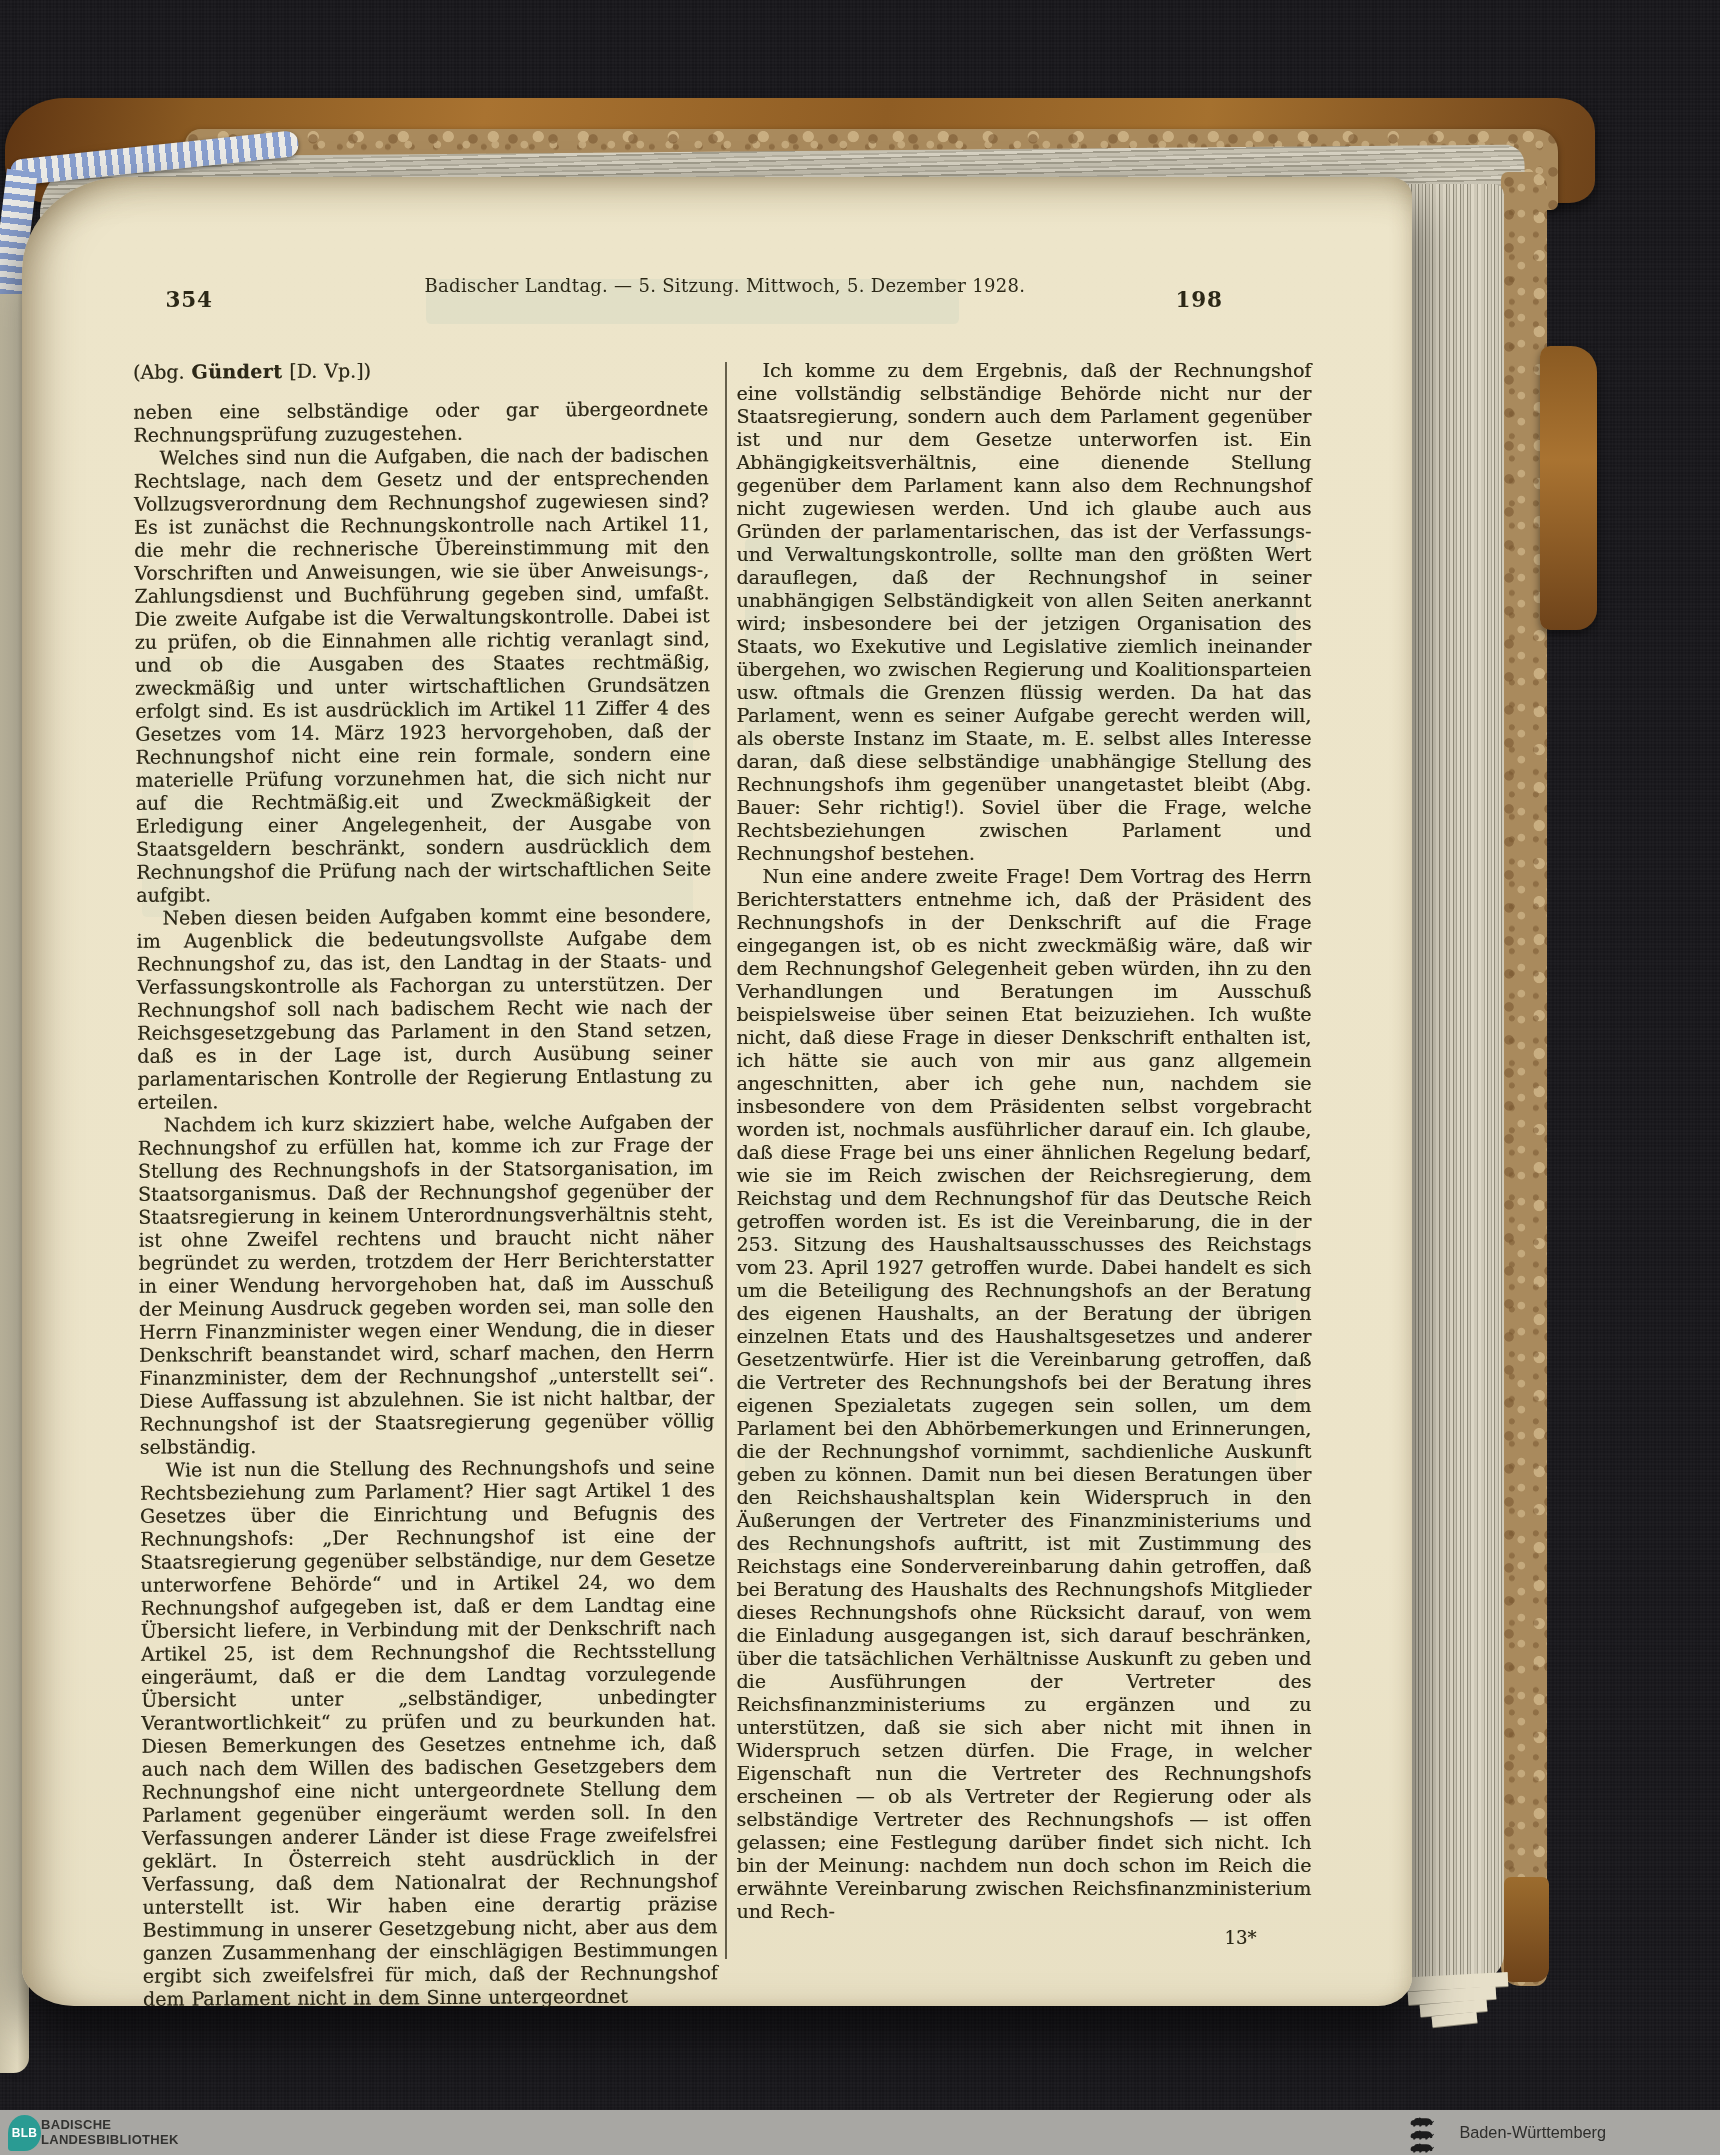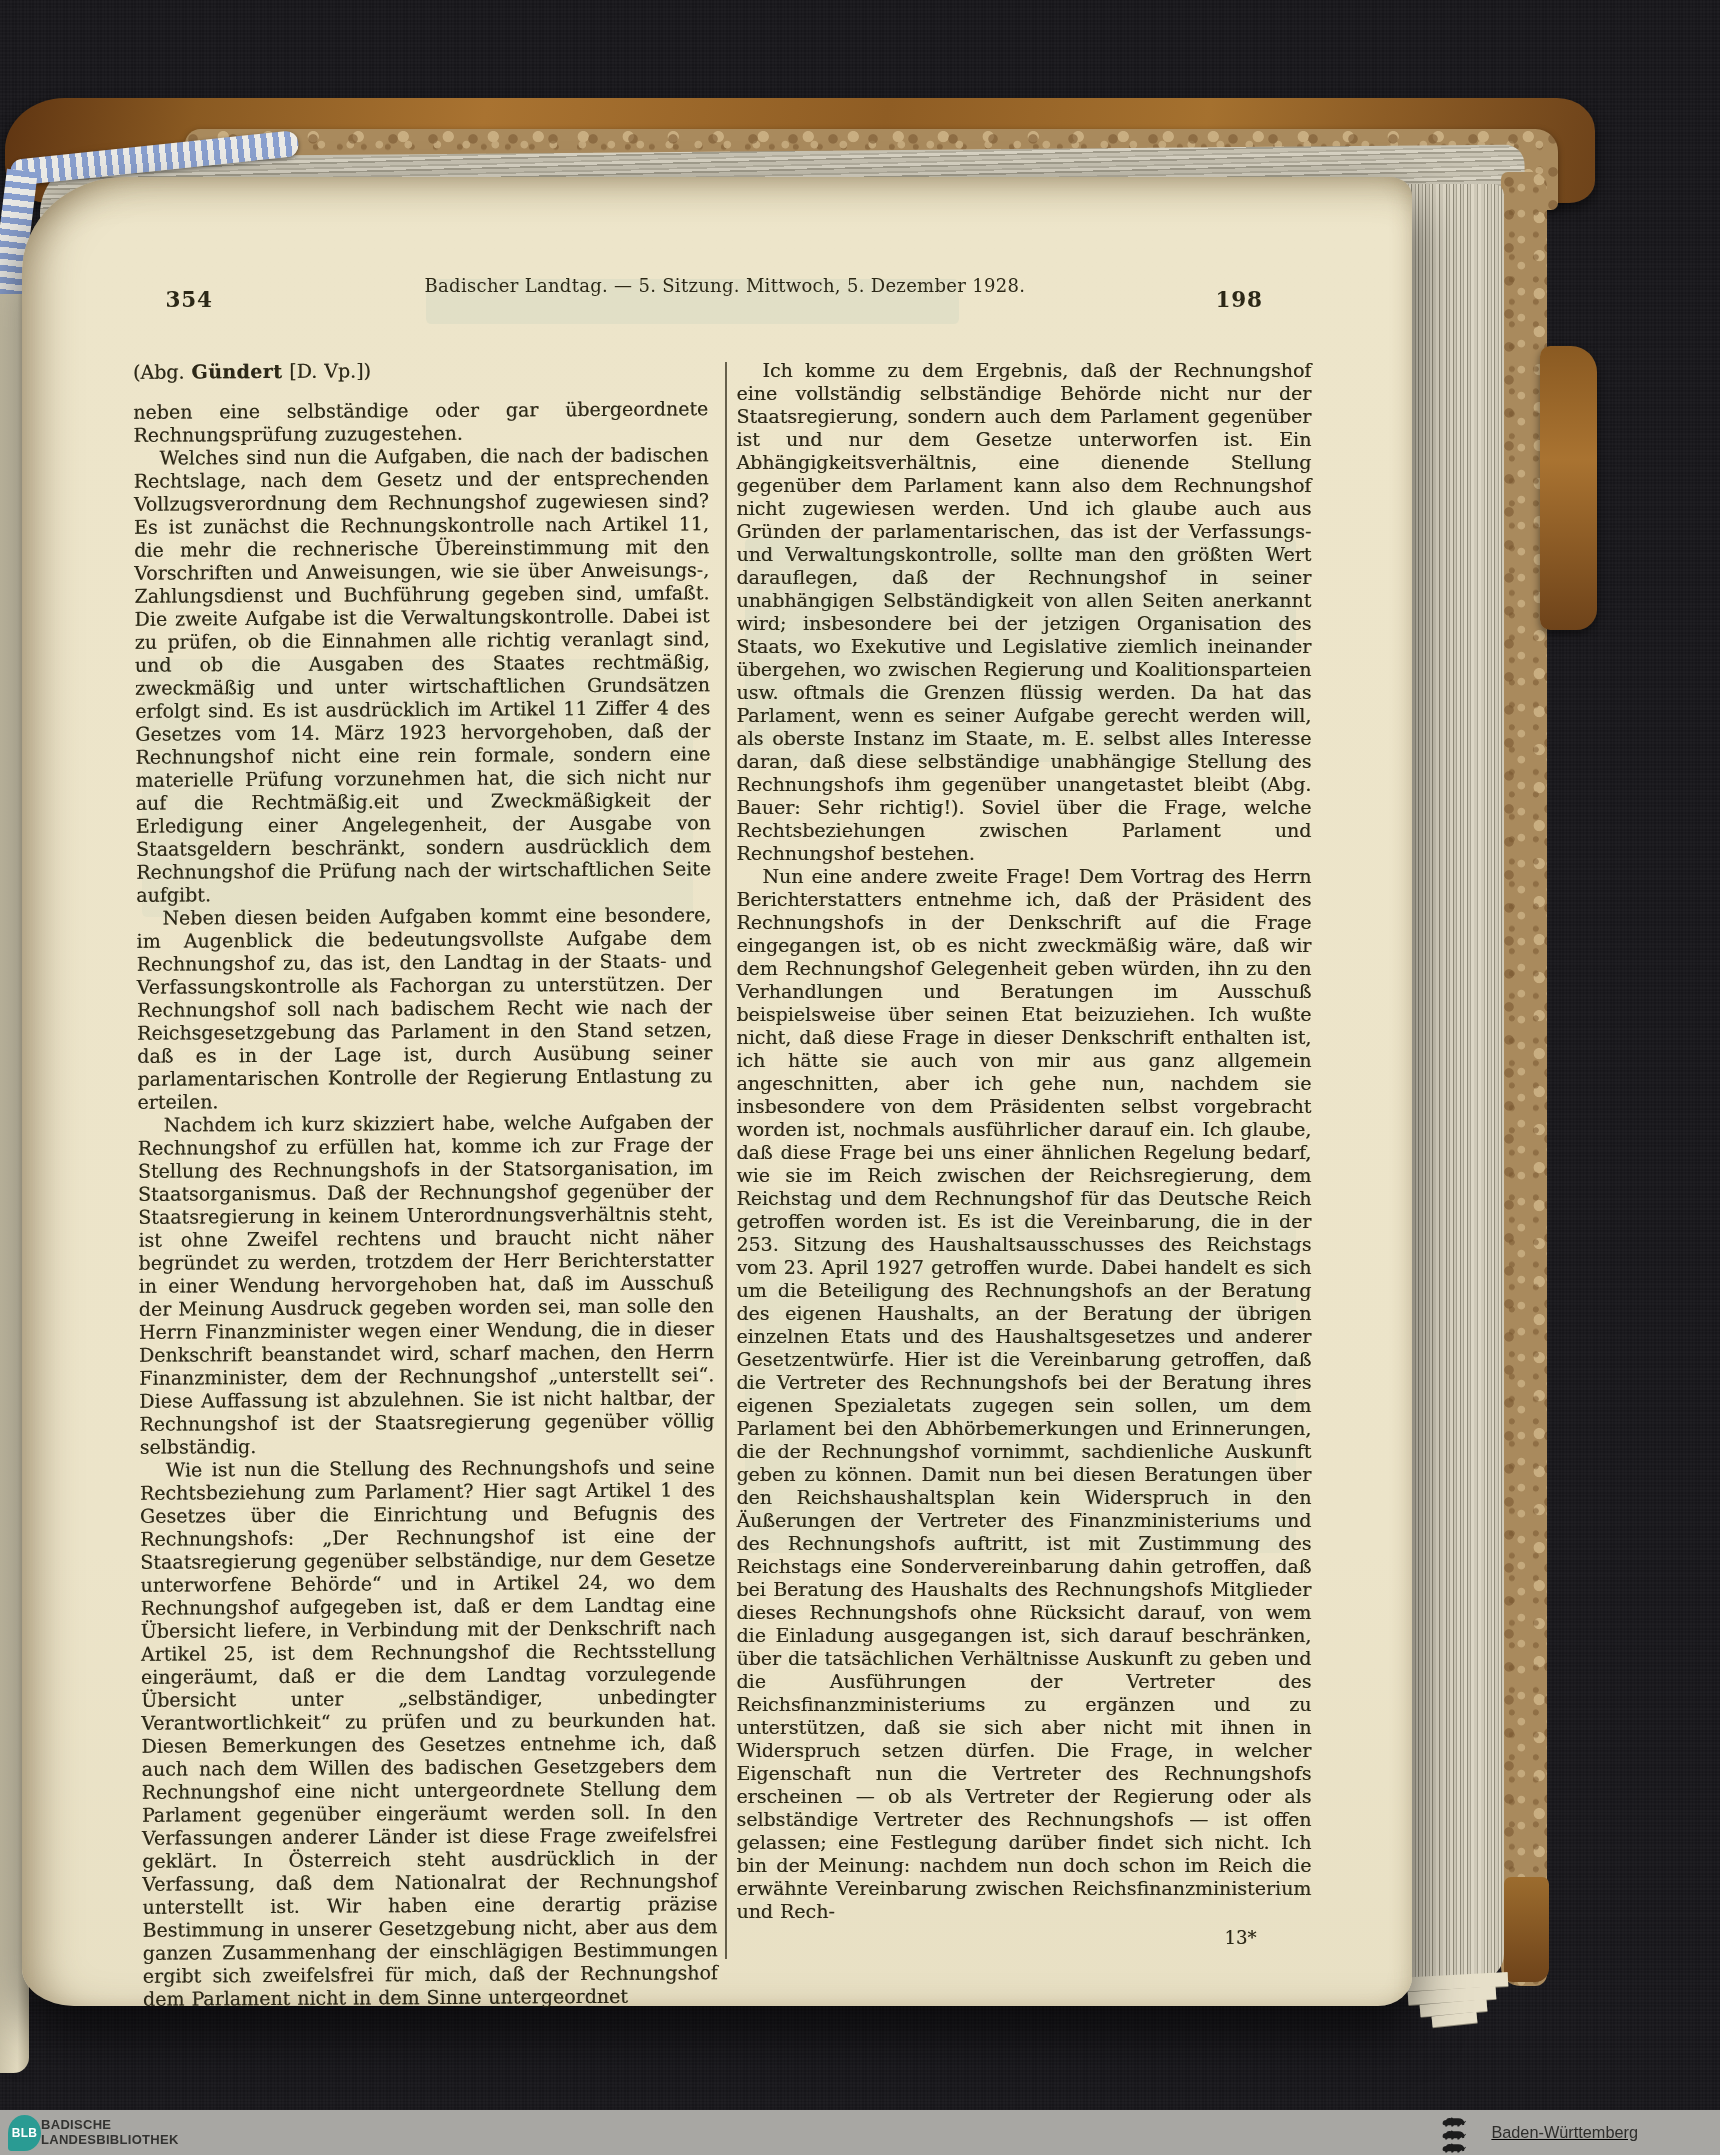--- a/index.html
+++ b/index.html
@@ -79,21 +79,21 @@
       0 26px 52px rgba(0,0,0,.6);
   }
   .ghost{position:absolute;background:rgba(128,178,168,.10);border-radius:5.2px;}
   .g1{left:404px;top:102px;width:533px;height:45px;}
   .g2{left:723px;top:361px;width:551px;height:224px;}
   .g3{left:120px;top:482px;width:551px;height:258px;background:rgba(128,178,168,.07);}
   .g4{left:723px;top:1015px;width:551px;height:361px;background:rgba(128,178,168,.07);}
   .page-head span{position:absolute;color:#2c2817;}
   .pnum{font-size:21.5px;font-weight:bold;letter-spacing:0.9px;}
   #left-num{left:143px;top:110px;}
-  #right-num{left:1153px;top:110px;margin-left:40px;}
+  #right-num{left:1153px;top:110px;}
   #running-title{left:116px;top:98px;width:1173px;text-align:center;font-size:18px;letter-spacing:0.3px;}
   .col{
     position:absolute;top:182px;width:575px;text-align:justify;
     font-size:19px;line-height:23px;color:#2c2817;word-spacing:0.9px;
     hyphens:auto;-webkit-hyphens:auto;
     text-shadow:0.3px 0 0 rgba(44,40,23,.55);
   }
   .col p{margin:0;text-indent:26px;}
   .col p.noindent{text-indent:0;}
   .col-left{left:116px;transform:rotate(-.35deg);}
@@ -108,21 +108,21 @@
     display:flex;align-items:center;justify-content:space-between;
     font-family:"Liberation Sans","DejaVu Sans",sans-serif;
   }
   .footer-left{display:flex;align-items:center;gap:0;padding-left:8px;}
   .blb-badge{
     width:33px;height:36px;background:#2a9b93;color:#fff;
     border-radius:50% 50% 50% 3.4px;display:flex;align-items:center;justify-content:center;
     font-size:12px;font-weight:bold;letter-spacing:0.2px;
   }
   .lib-name{color:#333331;font-size:13px;font-weight:bold;line-height:14.6px;letter-spacing:0.3px;}
-  .footer-right{display:flex;align-items:center;gap:25px;padding-right:83px;text-decoration:underline;}
+  .footer-right{display:flex;align-items:center;gap:25px;padding-right:115px;}
   .bw-name{color:#2e2e2c;font-size:16.3px;}
   .bw-crest{display:block;}
 </style>
 </head>
 <body>
 
 <div class="leather-top"></div>
 <div class="marble-top marble"></div>
 <div class="pagestack-top"></div>
 <div class="headband"></div>

